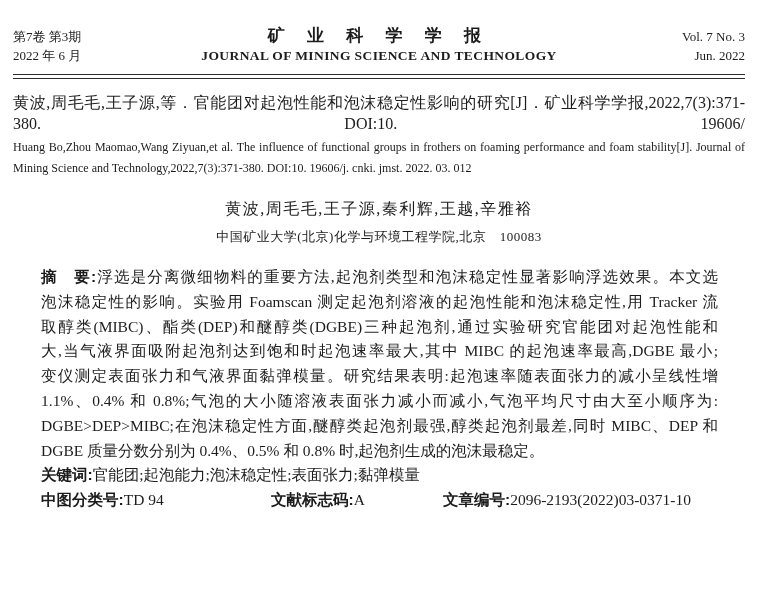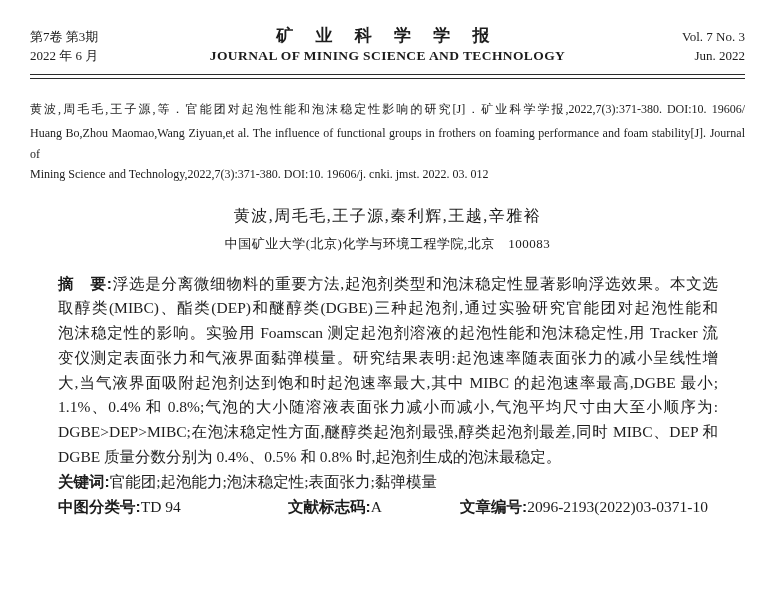--- a/index.html
+++ b/index.html
@@ -5,21 +5,21 @@
   * { margin: 0; padding: 0; box-sizing: border-box; }
   html, body { background: #ffffff; }
   body {
     width: 772px; height: 602px;
     font-family: "Liberation Serif", "DejaVu Serif", serif;
     color: #1c1c1c;
     overflow: hidden;
   }
   .page {
     width: 772px; height: 528px;
-    padding: 26px 27px 0 30px;
+    padding: 26px 27px 0 13px;
   }
 
   
   .masthead {
     display: grid;
     grid-template-columns: 1fr auto 1fr;
     align-items: center;
   }
   .mh-left { text-align: left; font-size: 13px; line-height: 19px; }
   .mh-center { text-align: center; }
@@ -33,21 +33,21 @@
     line-height: 19px; white-space: nowrap;
   }
   .rule-double {
     margin-top: 9px;
     height: 5px;
     border-top: 1.5px solid #2a2a2a;
     border-bottom: 1.5px solid #2a2a2a;
   }
 
   
-  .cite-cn { margin-top: 20px; font-size: 12px; line-height: 21px; }
+  .cite-cn { margin-top: 13px; font-size: 16px; line-height: 21px; }
   .cite-en { margin-top: 3px; font-size: 12px; line-height: 20.5px; }
   .fill { text-align: justify; text-align-last: justify; }
 
   
   .paper-title {
     margin-top: 21px;
     text-align: center;
     font-family: "Liberation Sans", "DejaVu Sans", sans-serif;
     font-size: 29px; font-weight: bold; letter-spacing: 2px;
     line-height: 40px;
@@ -102,24 +102,24 @@
   <div class="cite-en">
     <div class="fill">Huang Bo,Zhou Maomao,Wang Ziyuan,et al.  The influence of functional groups in frothers on foaming performance and foam stability[J].  Journal of</div>
     <div>Mining Science and Technology,2022,7(3):371-380. DOI:10. 19606/j. cnki. jmst. 2022. 03. 012</div>
   </div>
 
   <div class="authors">黄波,周毛毛,王子源,秦利辉,王越,辛雅裕</div>
   <div class="affiliation">中国矿业大学(北京)化学与环境工程学院,北京　100083</div>
 
   <div class="abstract-block">
     <div class="abs-line fill"><span class="blabel">摘　要:</span><span>浮选是分离微细物料的重要方法,起泡剂类型和泡沫稳定性显著影响浮选效果。本文选</span></div>
+    <div class="abs-line fill">泡沫稳定性的影响。实验用 Foamscan 测定起泡剂溶液的起泡性能和泡沫稳定性,用 Tracker 流</div>
     <div class="abs-line fill">取醇类(MIBC)、酯类(DEP)和醚醇类(DGBE)三种起泡剂,通过实验研究官能团对起泡性能和</div>
-    <div class="abs-line fill">泡沫稳定性的影响。实验用 Foamscan 测定起泡剂溶液的起泡性能和泡沫稳定性,用 Tracker 流</div>
+    <div class="abs-line fill">大,当气液界面吸附起泡剂达到饱和时起泡速率最大,其中 MIBC 的起泡速率最高,DGBE 最小;</div>
     <div class="abs-line fill">变仪测定表面张力和气液界面黏弹模量。研究结果表明:起泡速率随表面张力的减小呈线性增</div>
-    <div class="abs-line fill">大,当气液界面吸附起泡剂达到饱和时起泡速率最大,其中 MIBC 的起泡速率最高,DGBE 最小;</div>
     <div class="abs-line fill">1.1%、0.4% 和 0.8%;气泡的大小随溶液表面张力减小而减小,气泡平均尺寸由大至小顺序为:</div>
     <div class="abs-line fill">DGBE&gt;DEP&gt;MIBC;在泡沫稳定性方面,醚醇类起泡剂最强,醇类起泡剂最差,同时 MIBC、DEP 和</div>
     <div class="abs-line">DGBE 质量分数分别为 0.4%、0.5% 和 0.8% 时,起泡剂生成的泡沫最稳定。</div>
 
     <div class="abs-line"><span class="blabel">关键词:</span><span>官能团;起泡能力;泡沫稳定性;表面张力;黏弹模量</span></div>
 
     <div class="meta-row">
       <div class="meta-item-1"><span class="blabel">中图分类号:</span><span>TD 94</span></div>
       <div class="meta-item-2"><span class="blabel">文献标志码:</span><span>A</span></div>
       <div class="meta-item-3"><span class="blabel">文章编号:</span><span>2096-2193(2022)03-0371-10</span></div>

